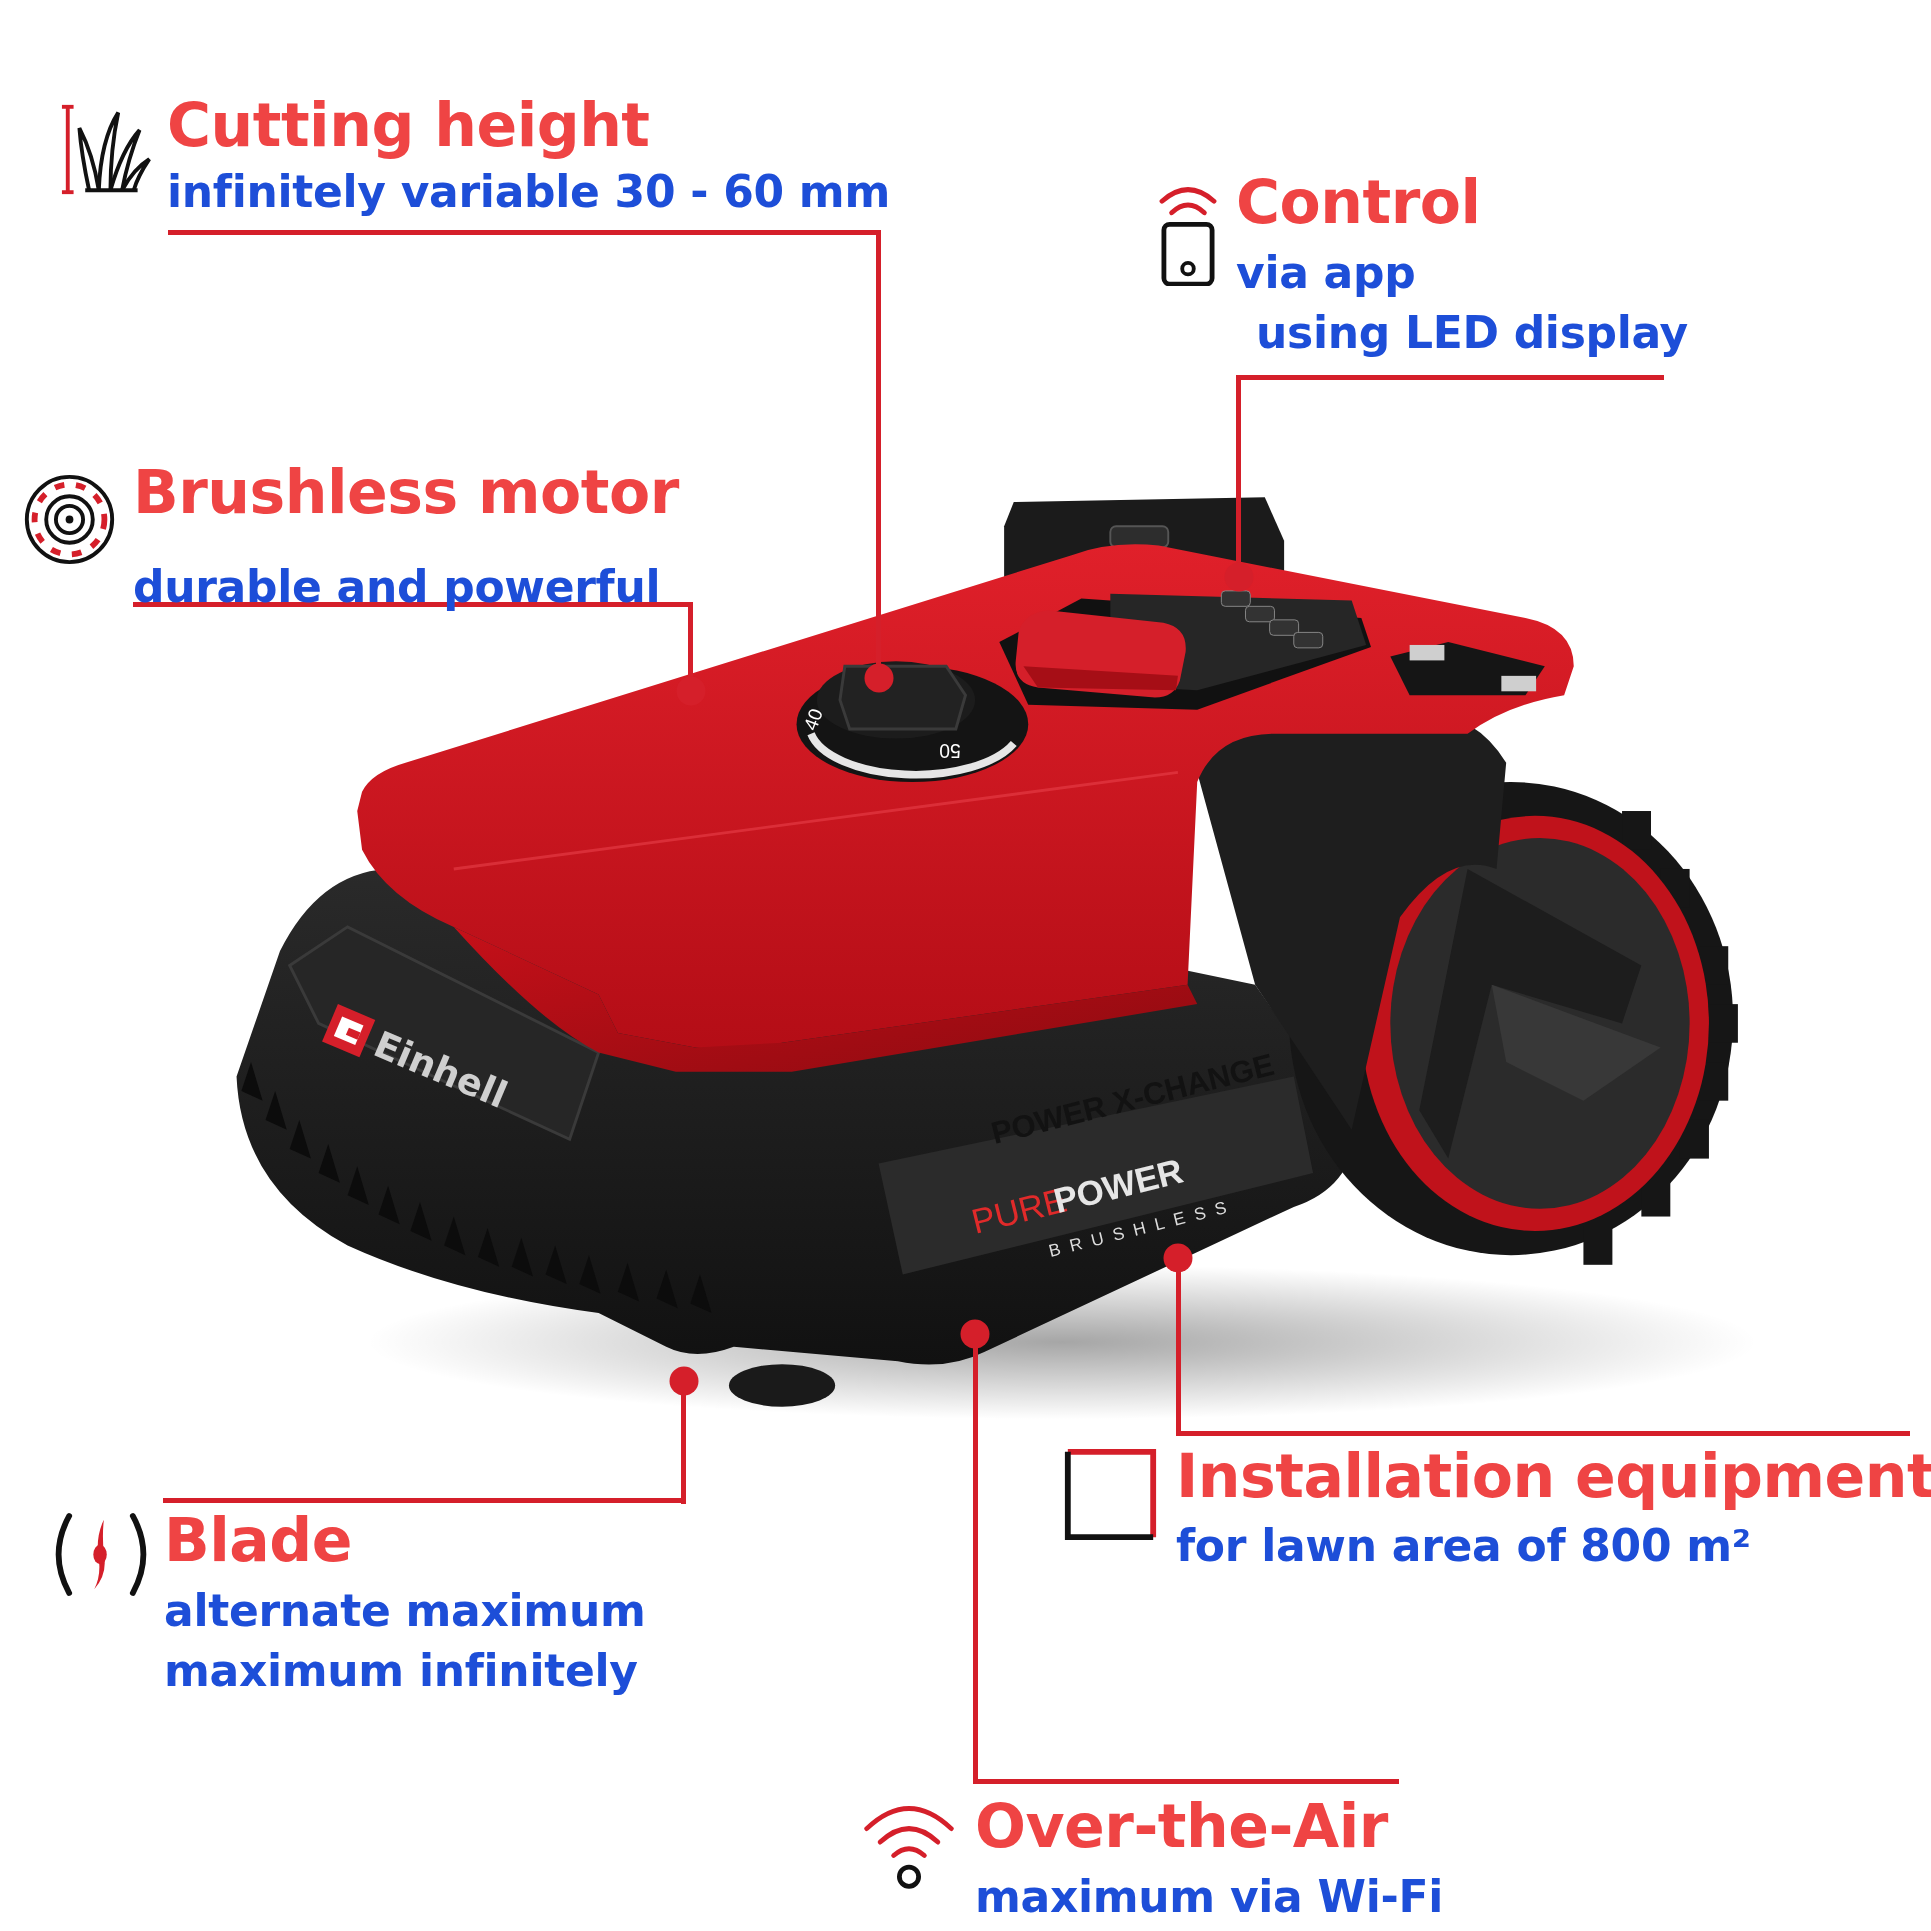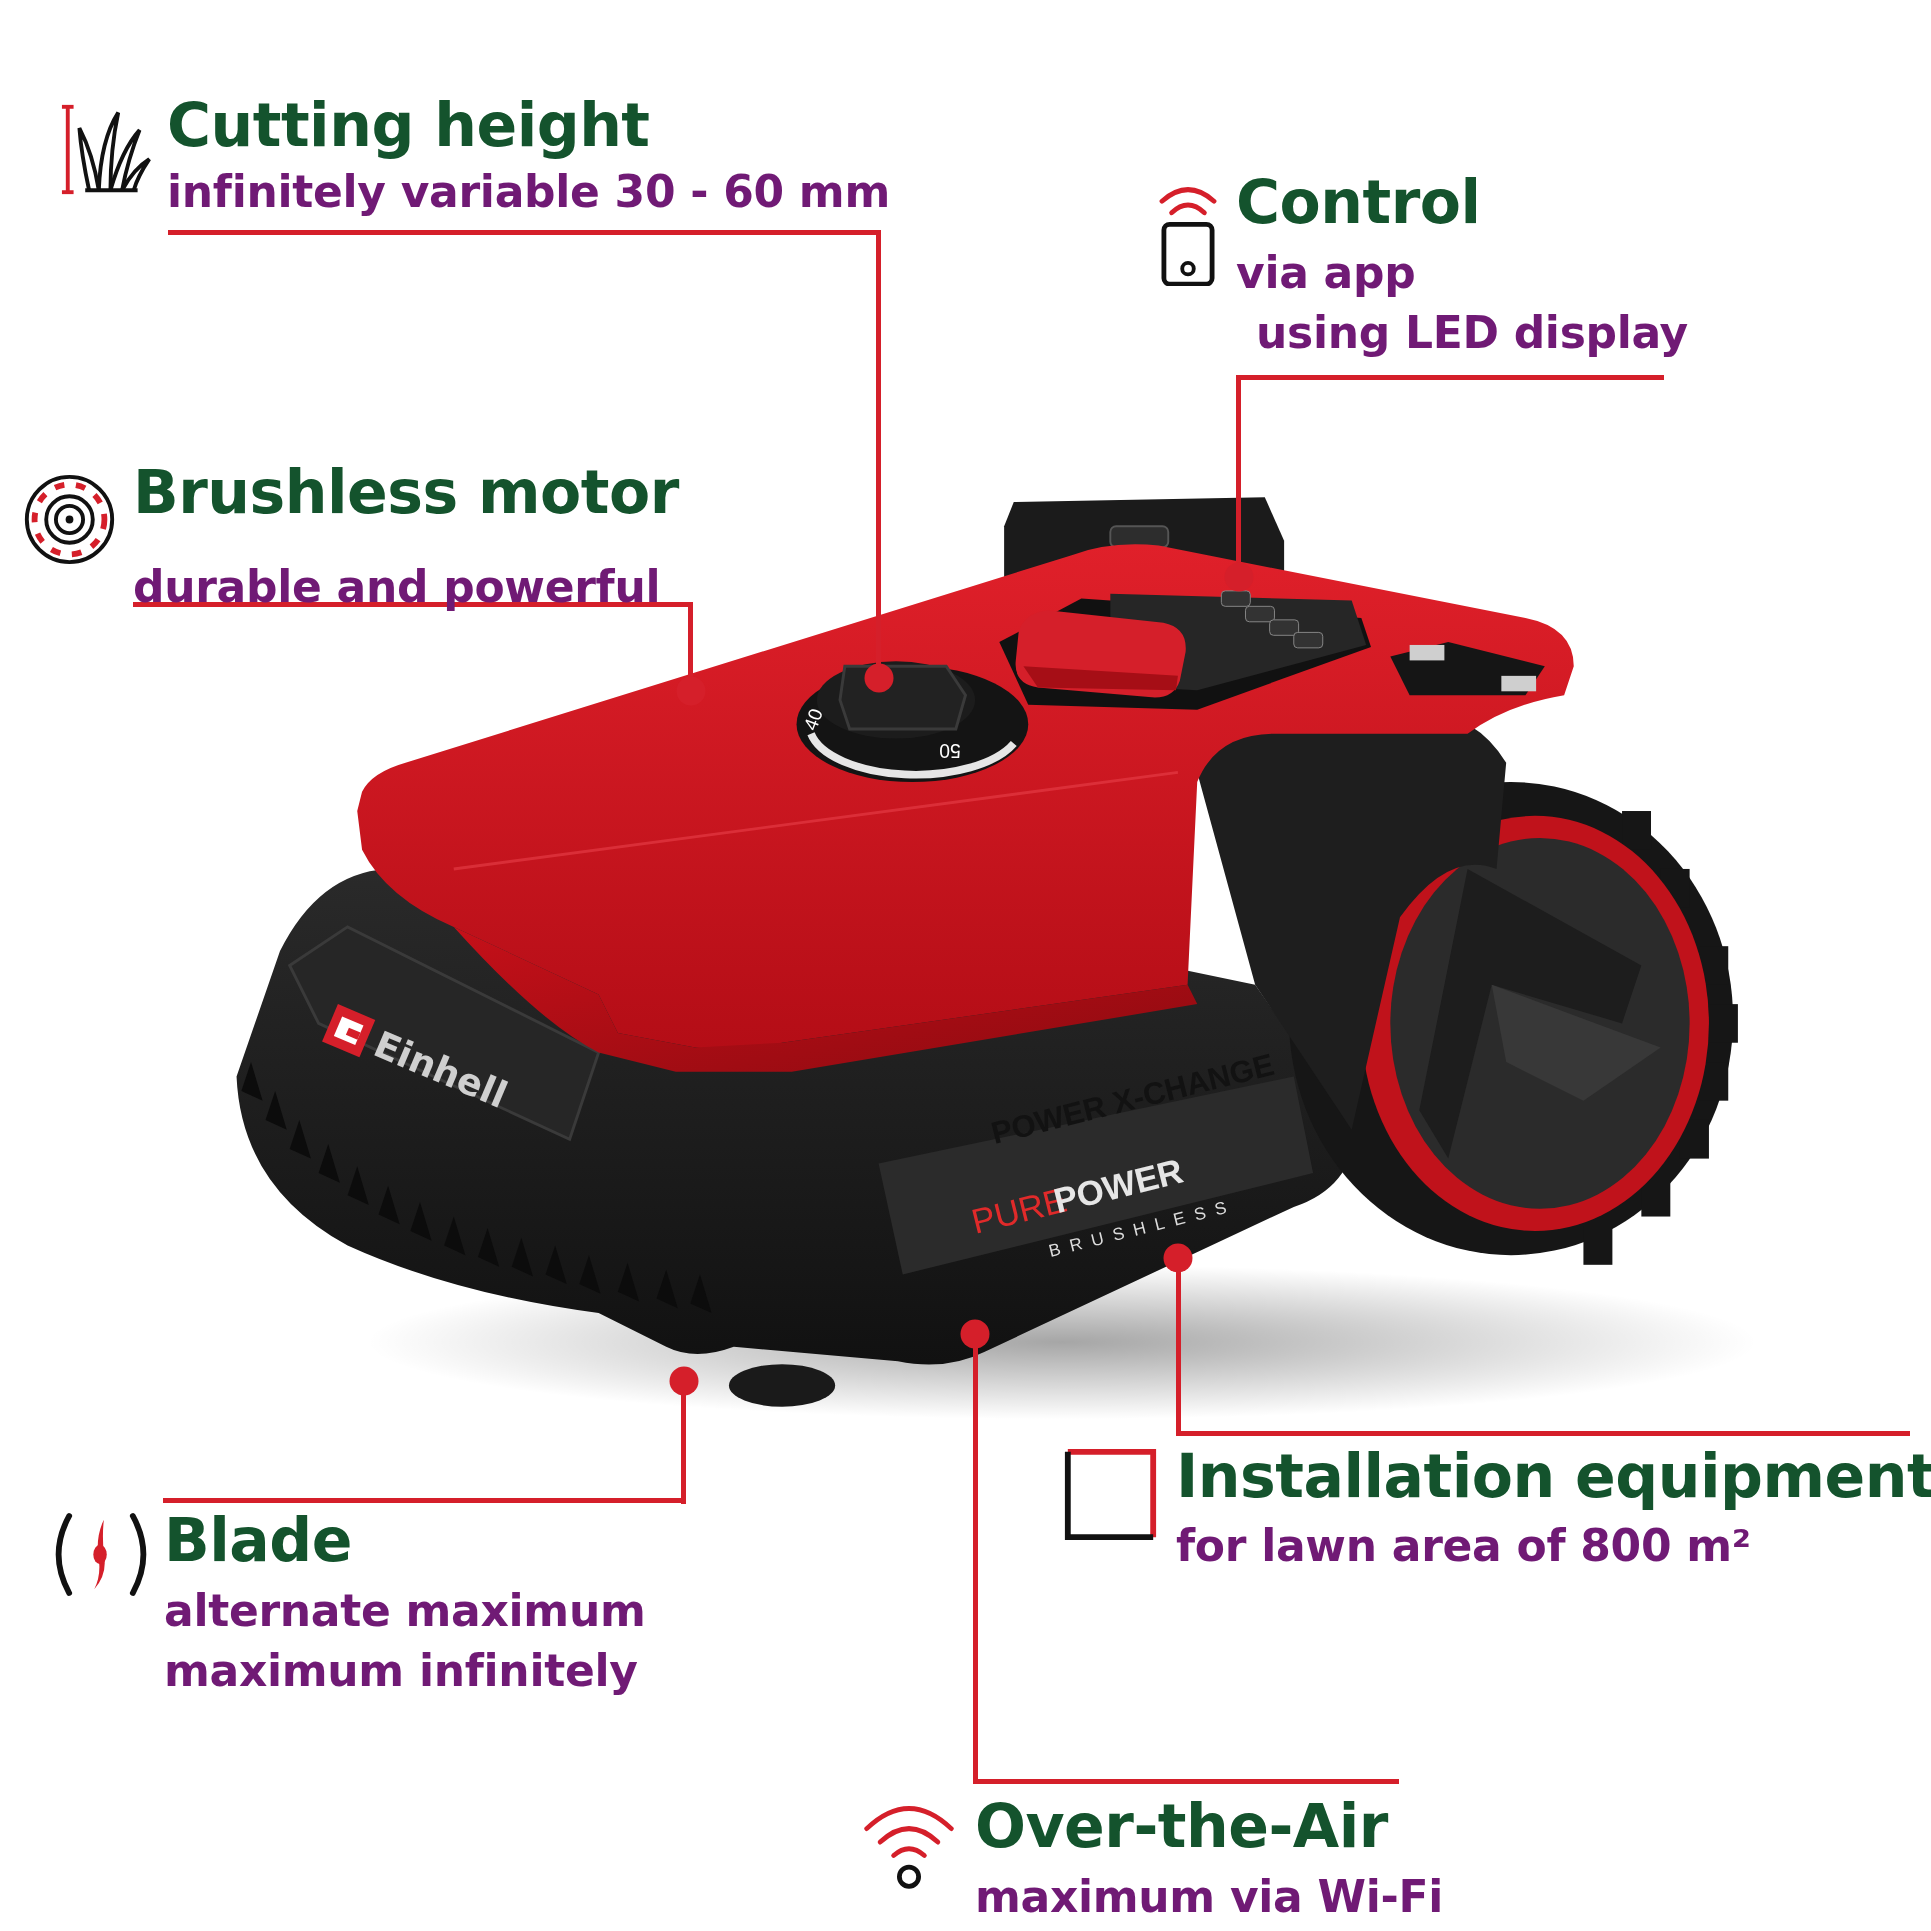--- a/index.html
+++ b/index.html
@@ -1,19 +1,19 @@
 <!DOCTYPE html>
 <html><head>
 <meta charset="utf-8">
 <style>
   html, body { margin:0; padding:0; background:#ffffff; }
   body { width:1931px; height:1931px; position:relative; overflow:hidden;
          font-family:"DejaVu Sans", "Liberation Sans", sans-serif; }
-  .title { position:absolute; color:#14532d; font-weight:bold; font-size:60px; line-height:1; letter-spacing:-0.5px; white-space:nowrap; }
-  .sub { position:absolute; color:#701a75; font-weight:bold; font-size:44px; line-height:1; letter-spacing:-0.3px; white-space:nowrap; }
+  .title { position:absolute; color:#ef4444; font-weight:bold; font-size:60px; line-height:1; letter-spacing:-0.5px; white-space:nowrap; }
+  .sub { position:absolute; color:#1d4ed8; font-weight:bold; font-size:44px; line-height:1; letter-spacing:-0.3px; white-space:nowrap; }
   .hline { position:absolute; height:4.8px; background:#d51f2a; }
   .vline { position:absolute; width:4.8px; background:#d51f2a; }
   .dot { position:absolute; width:29px; height:29px; border-radius:50%; background:#d51f2a; transform:translate(-50%,-50%); }
   .icon { position:absolute; }
   .mower { position:absolute; left:0; top:0; width:1931px; height:1931px; }
   .brand-text { font-family:"DejaVu Sans", sans-serif; font-weight:bold; }
 </style>
 </head>
 <body>
 

